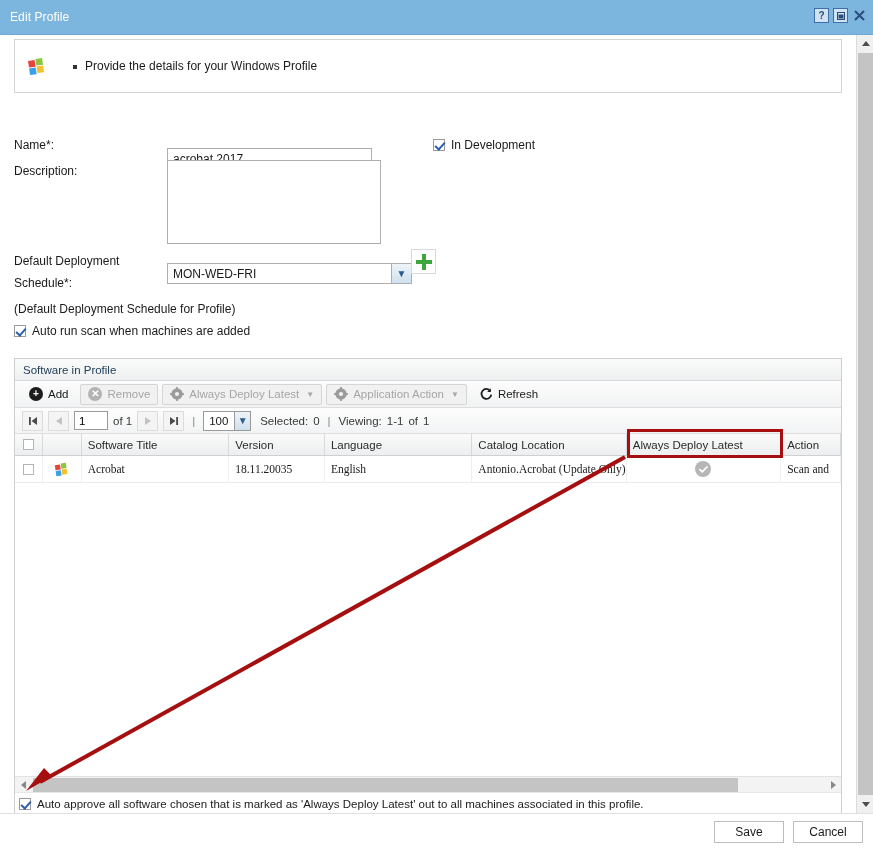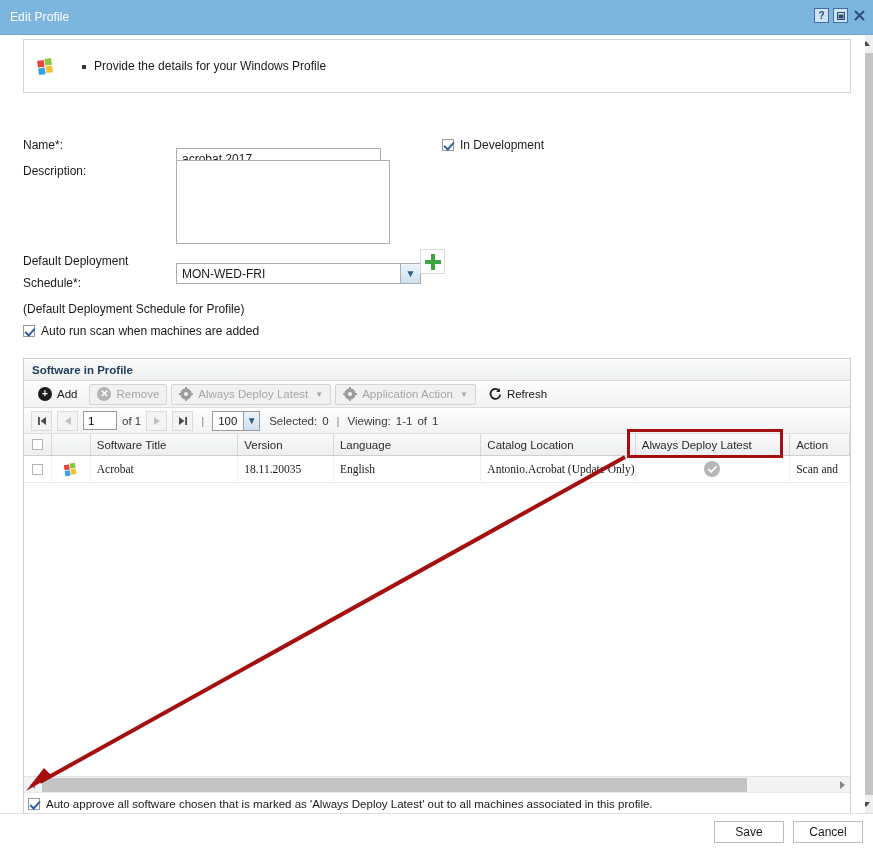--- a/index.html
+++ b/index.html
@@ -29,21 +29,21 @@
     width:15px; height:15px; line-height:13px; text-align:center;
     font-size:10px; color:#2a4d7a; font-weight:bold;
     border:1px solid #3f6ea8; background:#cfe3f3; cursor:pointer;
     display:flex; align-items:center; justify-content:center;
   }
   .win-btn.plain { border:none; background:transparent; font-size:14px; }
   .win-btn svg { display:block; }
 
   
   .content {
-    position:absolute; left:9px; top:35px; width:856px; height:778px;
+    position:absolute; left:0; top:35px; width:856px; height:778px;
     background:#fff; overflow:hidden;
   }
   .vscroll {
     position:absolute; right:0; top:35px; width:17px; height:778px;
     background:#f0f0f0; border-left:1px solid #dcdcdc;
   }
   .vscroll .arrow {
     position:absolute; left:0; width:17px; height:17px; background:#f0f0f0;
     display:flex; align-items:center; justify-content:center; cursor:pointer;
   }
@@ -105,21 +105,21 @@
   .plus-h { position:absolute; width:16px; height:4px; background:#3ea63e; }
 
   
   .panel {
     position:absolute; left:14px; top:323px; width:828px; height:458px;
     border:1px solid #cfcfcf; background:#fff;
   }
   .panel-hd {
     height:22px; background:linear-gradient(#fbfbfb,#eef0f1);
     border-bottom:1px solid #d7d7d7;
-    font-weight:bold; font-size:11.5px; color:#24405c;
+    font-weight:normal; font-size:11.5px; color:#24405c;
     display:flex; align-items:center; padding-left:8px;
   }
   .toolbar {
     height:27px; background:linear-gradient(#fdfdfd,#f1f2f3);
     border-bottom:1px solid #dedede;
     display:flex; align-items:center; padding-left:6px; gap:4px;
   }
   .tb-btn {
     display:flex; align-items:center; gap:5px; height:21px; padding:0 7px;
     font-size:11.5px; border:1px solid transparent; border-radius:2px;

